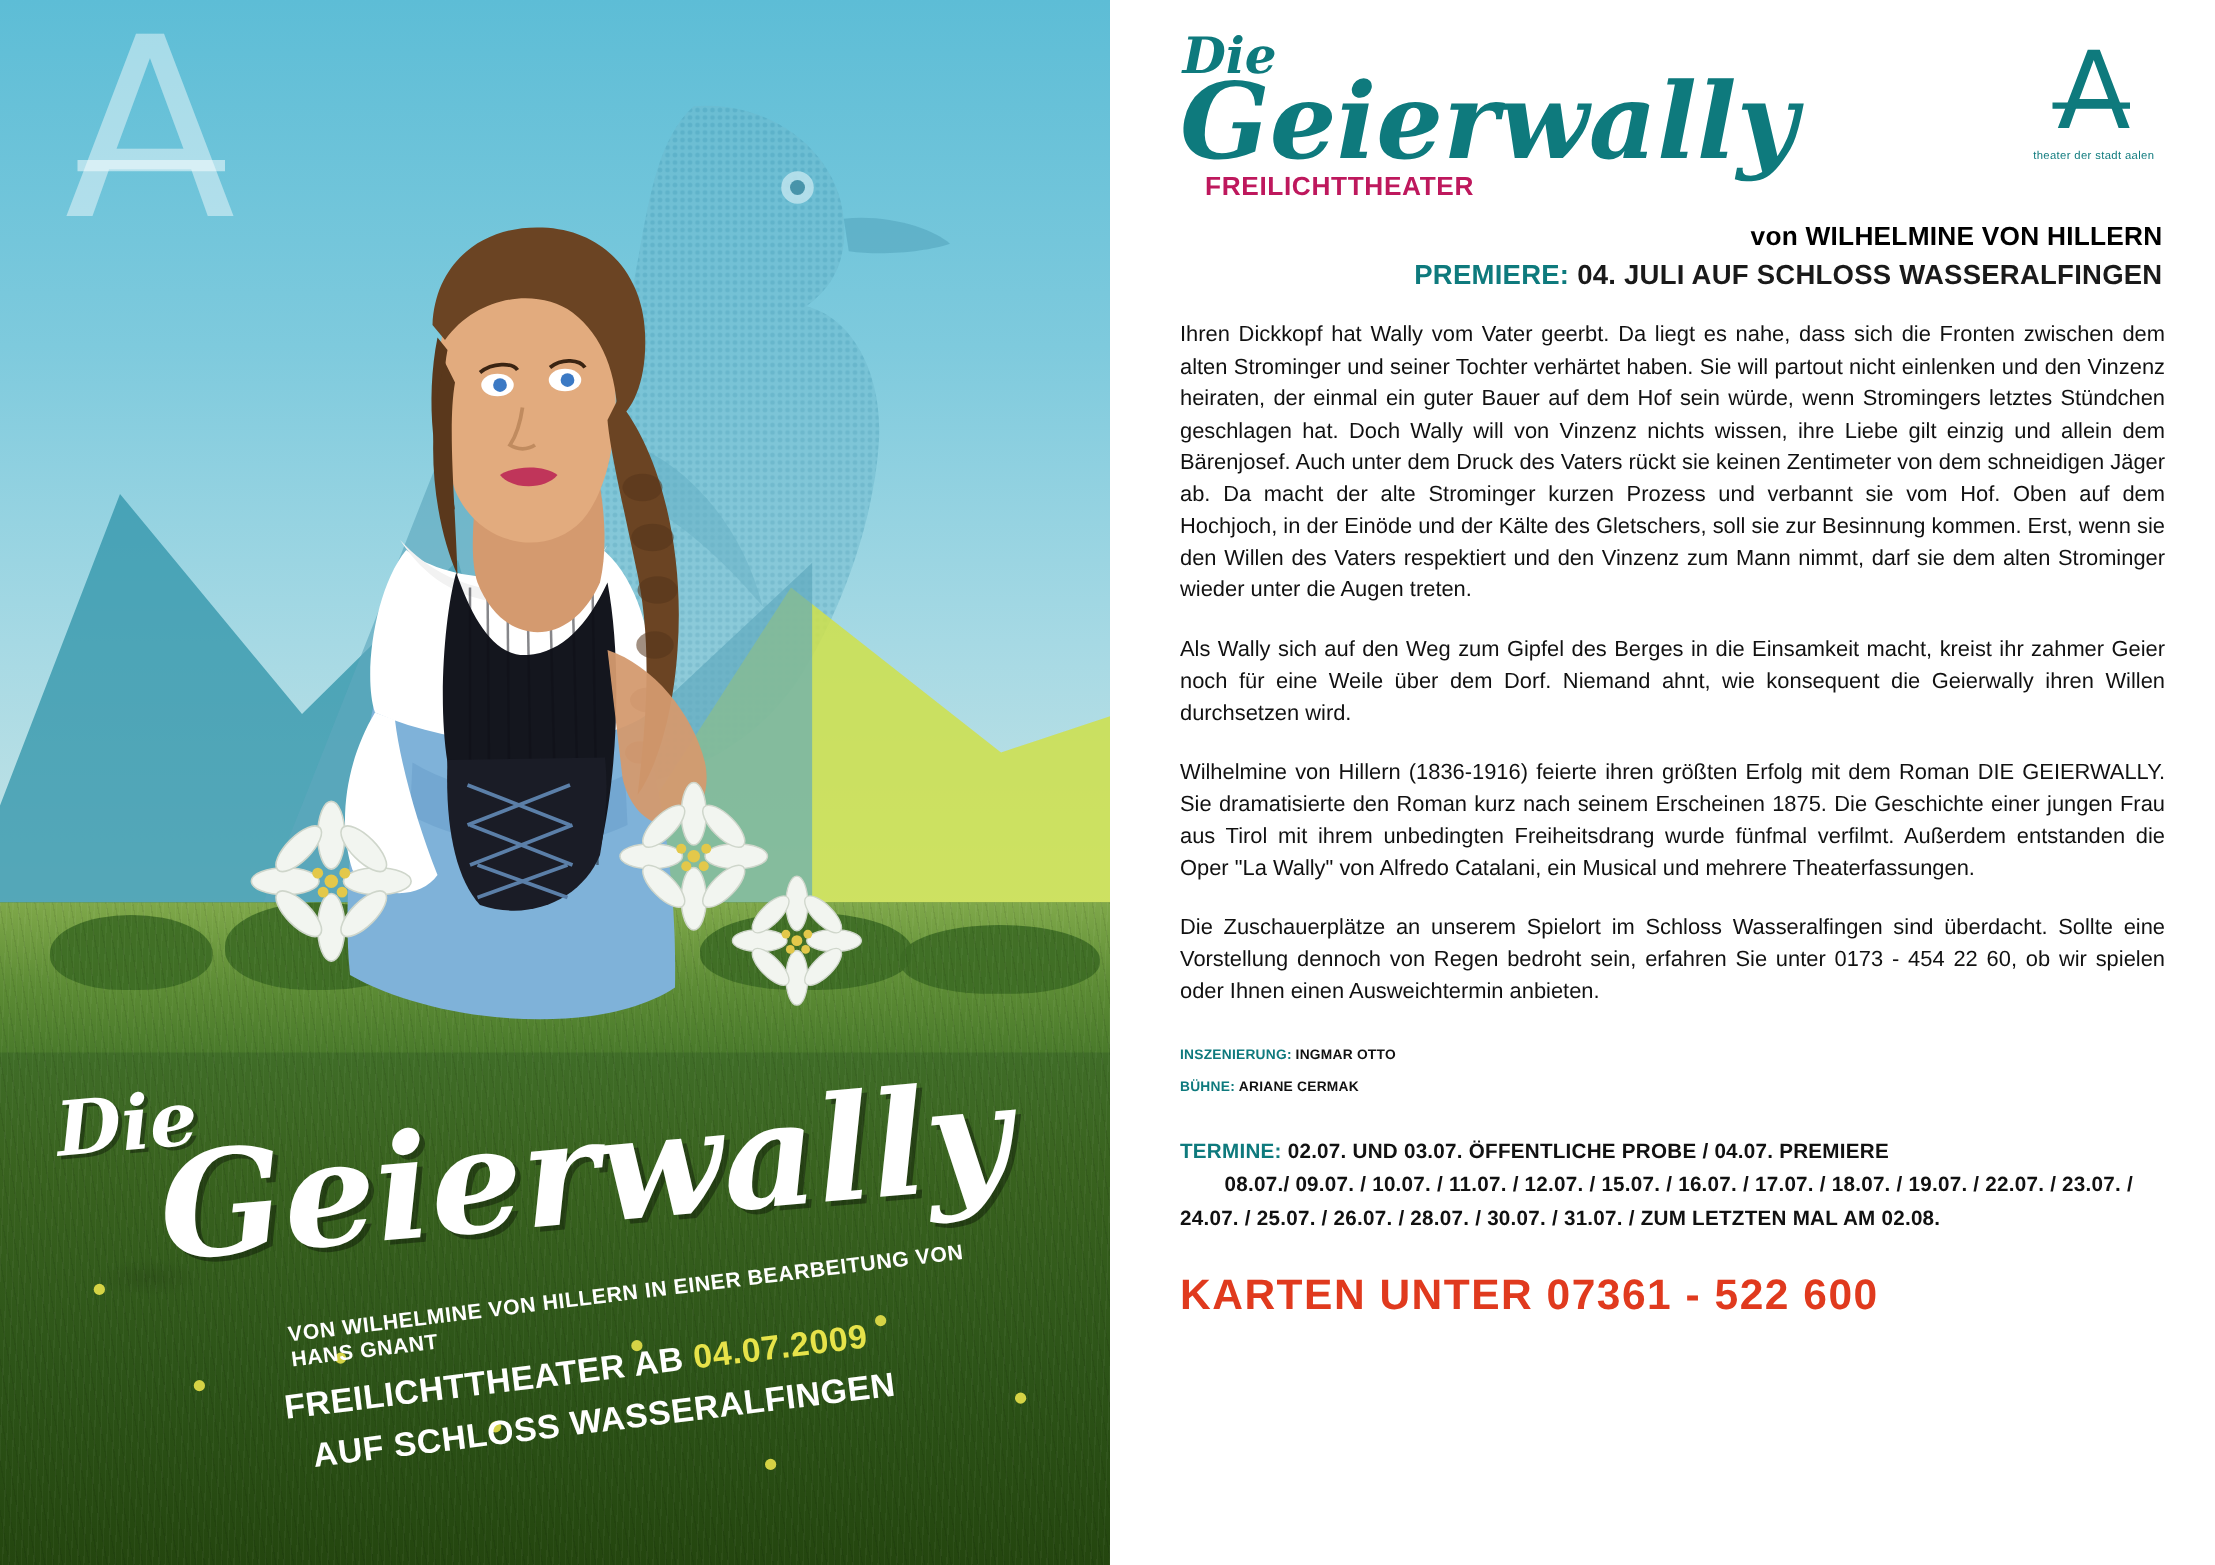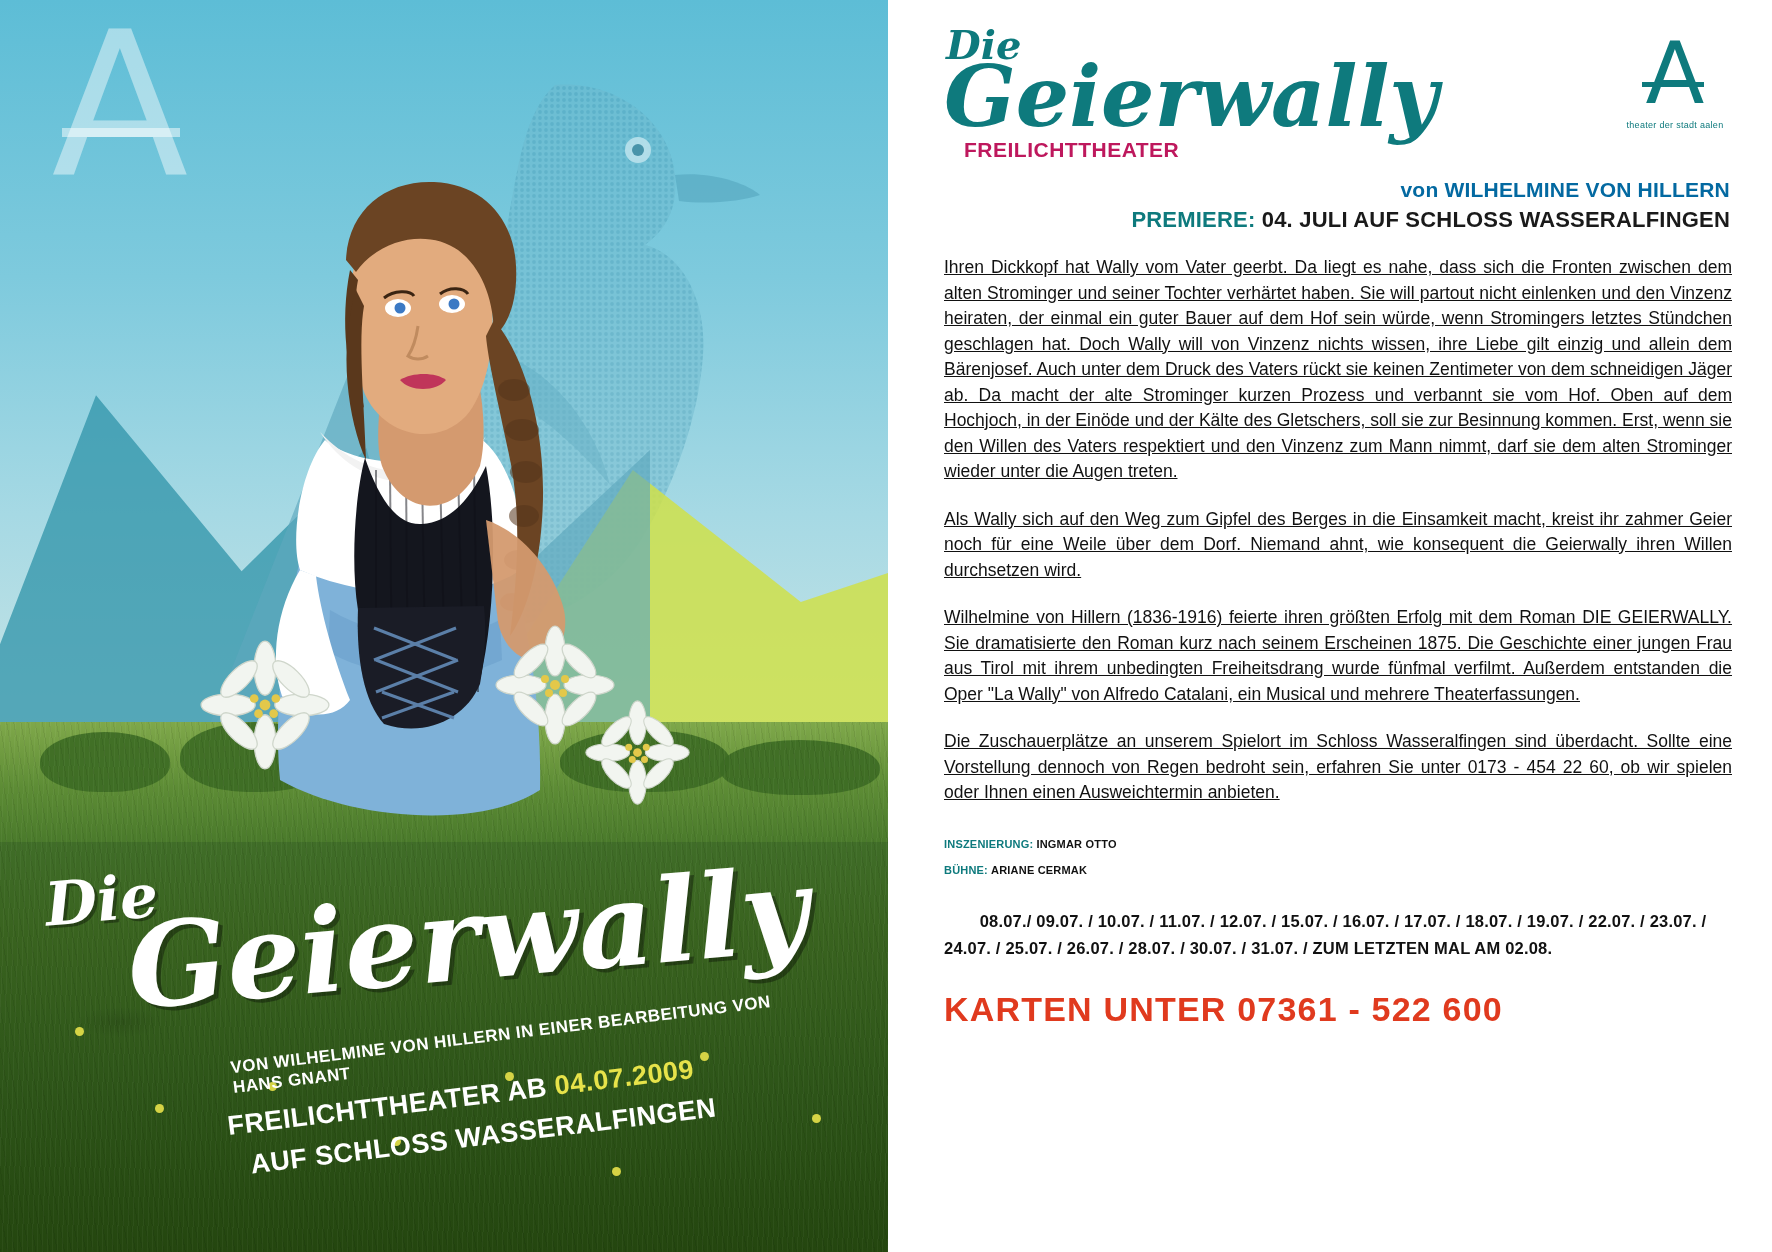--- a/index.html
+++ b/index.html
@@ -234,40 +234,39 @@
   }
   .byline {
     text-align: right;
     margin-top: 16px;
     padding-right: 2px;
   }
   .byline .von {
     font-family: "Liberation Sans", sans-serif;
     font-weight: 700;
     font-size: 21px;
-    color: #0369a1;
+    color: #000000;
     letter-spacing: 0.2px;
   }
   .byline .premiere {
     font-family: "Liberation Sans", sans-serif;
     font-weight: 700;
     font-size: 22px;
     color: #1a1a1a;
     margin-top: 5px;
     letter-spacing: 0.2px;
   }
   .byline .premiere .label { color: #0e7a7d; }
   .body-text {
     margin-top: 22px;
     font-family: "Liberation Sans", sans-serif;
     font-size: 17.5px;
     line-height: 25.5px;
     color: #111111;
     text-align: justify;
-    text-decoration: underline;
   }
   .body-text p { margin: 0 0 22px 0; }
   .body-text p:last-child { margin-bottom: 0; }
 
   .credits {
     margin-top: 26px;
     font-family: "Liberation Sans", sans-serif;
     font-size: 11px;
     line-height: 24px;
     color: #111111;
@@ -514,19 +513,23 @@
         <span class="key">INSZENIERUNG:</span>
         <span class="val">INGMAR OTTO</span>
       </div>
       <div class="row">
         <span class="key">BÜHNE:</span>
         <span class="val">ARIANE CERMAK</span>
       </div>
     </div>
 
     <div class="dates">
+      <div>
+        <span class="key">TERMINE:</span>
+        <span>02.07. UND 03.07. ÖFFENTLICHE PROBE / 04.07. PREMIERE</span>
+      </div>
       <div class="line2">08.07./ 09.07. / 10.07. / 11.07. / 12.07. / 15.07. / 16.07. / 17.07. / 18.07. / 19.07. / 22.07. / 23.07. /</div>
       <div>24.07. / 25.07. / 26.07. / 28.07. / 30.07. / 31.07. / ZUM LETZTEN MAL AM 02.08.</div>
     </div>
 
     <div class="tickets">KARTEN UNTER 07361 - 522 600</div>
   </div>
 </div>
 
 </body></html>

